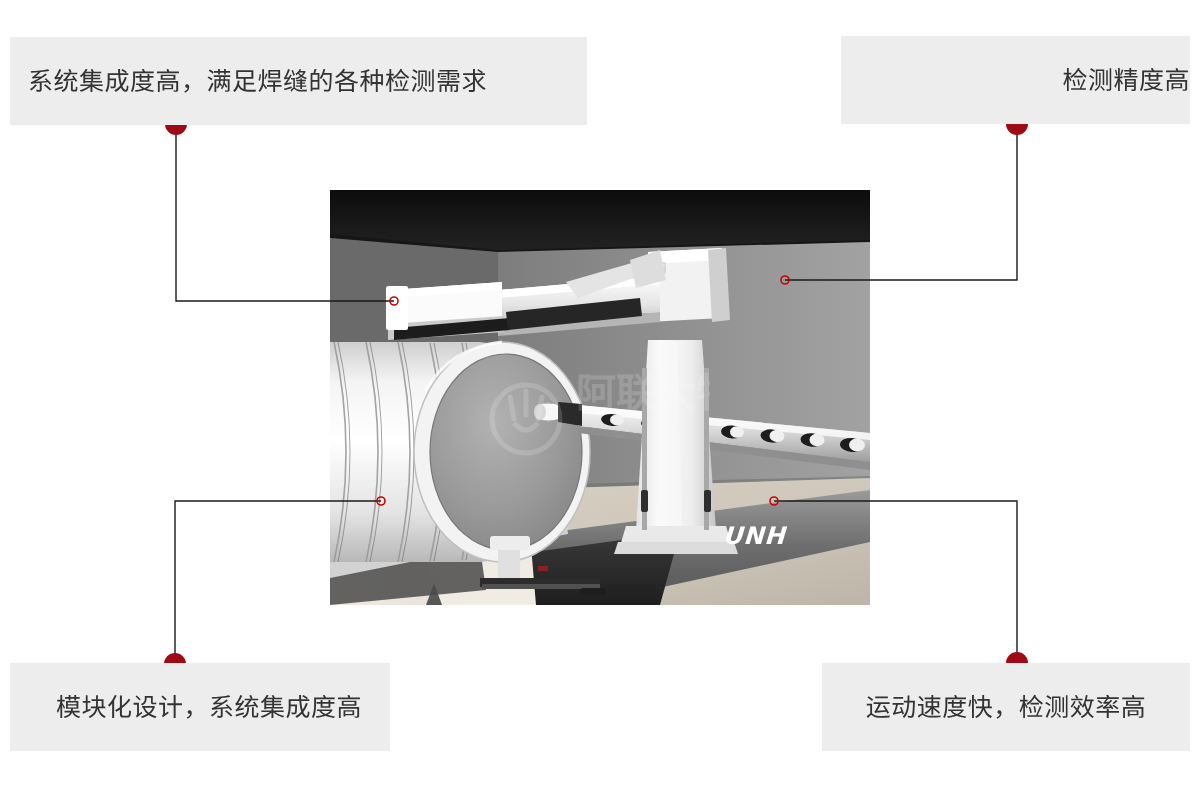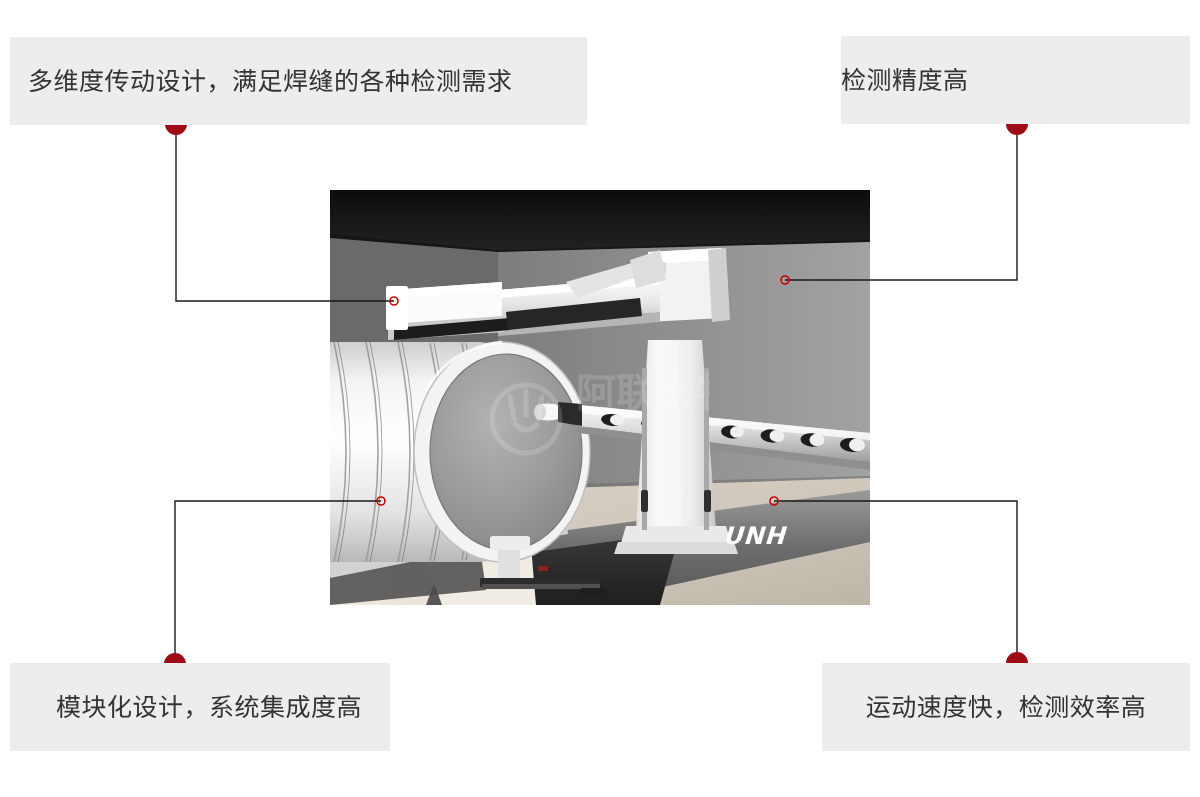--- a/index.html
+++ b/index.html
@@ -39,21 +39,21 @@
     box-sizing: border-box;
   }
   .feature-chip .chip-text {
     font-size: 25px;
     color: #333333;
     letter-spacing: 0.5px;
     line-height: 1.3;
     white-space: nowrap;
   }
   .chip-tl { left: 10px;  top: 37px;  width: 577px; height: 88px; padding-left: 18px; justify-content: flex-start; }
-  .chip-tr { left: 841px; top: 36px;  width: 349px; height: 88px; justify-content: flex-start; }
+  .chip-tr { left: 841px; top: 36px;  width: 349px; height: 88px; justify-content: flex-end; }
   .chip-bl { left: 10px;  top: 663px; width: 380px; height: 88px; padding-left: 18px; justify-content: center; }
   .chip-br { left: 822px; top: 663px; width: 368px; height: 88px; justify-content: center; }
 
   
   .photo {
     position: absolute;
     left: 330px;
     top: 190px;
     width: 540px;
     height: 415px;
@@ -326,21 +326,21 @@
     </g>
 
     <g>
       <path d="M 1017,663 L 1017,501 L 774,501" fill="none" stroke="#1a1a1a" stroke-width="1.4"></path>
       <circle cx="774" cy="501" r="4" fill="none" stroke="#cc0000" stroke-width="1.6"></circle>
       <circle cx="1017" cy="663" r="11" fill="#9e0b14"></circle>
     </g>
   </svg>
 
   <div class="feature-chip chip-tl">
-    <span class="chip-text">多维度传动设计，满足焊缝的各种检测需求</span>
+    <span class="chip-text">系统集成度高，满足焊缝的各种检测需求</span>
   </div>
 
   <div class="feature-chip chip-tr">
     <span class="chip-text">检测精度高</span>
   </div>
 
   <div class="feature-chip chip-bl">
     <span class="chip-text">模块化设计，系统集成度高</span>
   </div>
 

